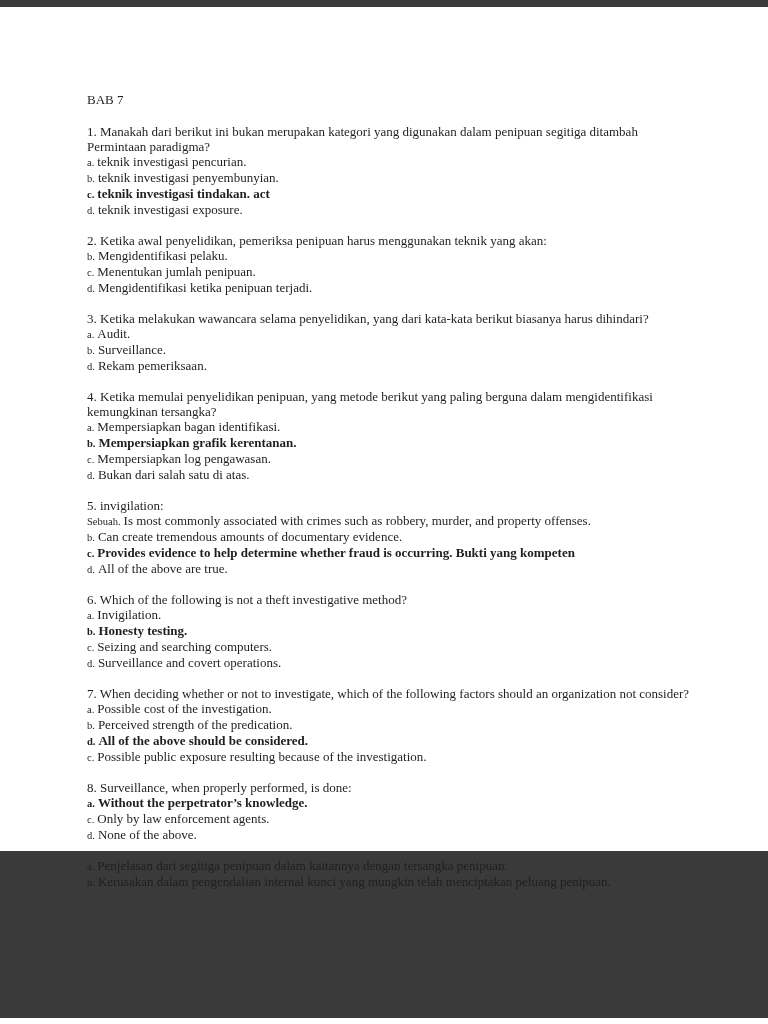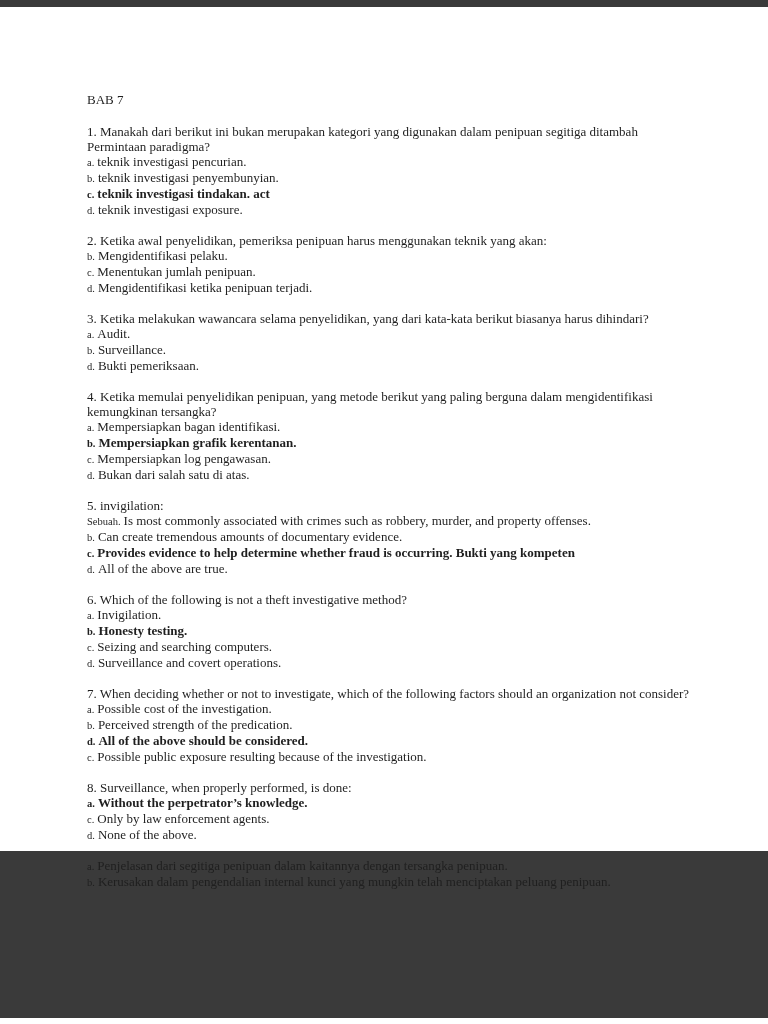--- a/index.html
+++ b/index.html
@@ -91,21 +91,21 @@
         <div class="question-block">
           <div class="question-text">2. Ketika awal penyelidikan, pemeriksa penipuan harus menggunakan teknik yang akan:</div>
           <div class="option-line"><span class="option-letter">b.</span><span class="option-text">Mengidentifikasi pelaku.</span></div>
           <div class="option-line"><span class="option-letter">c.</span><span class="option-text">Menentukan jumlah penipuan.</span></div>
           <div class="option-line"><span class="option-letter">d.</span><span class="option-text">Mengidentifikasi ketika penipuan terjadi.</span></div>
         </div>
         <div class="question-block">
           <div class="question-text">3. Ketika melakukan wawancara selama penyelidikan, yang dari kata-kata berikut biasanya harus dihindari?</div>
           <div class="option-line"><span class="option-letter">a.</span><span class="option-text">Audit.</span></div>
           <div class="option-line"><span class="option-letter">b.</span><span class="option-text">Surveillance.</span></div>
-          <div class="option-line"><span class="option-letter">d.</span><span class="option-text">Bukti pemeriksaan.</span></div>
+          <div class="option-line"><span class="option-letter">d.</span><span class="option-text">Rekam pemeriksaan.</span></div>
         </div>
         <div class="question-block">
           <div class="question-text">4. Ketika memulai penyelidikan penipuan, yang metode berikut yang paling berguna dalam mengidentifikasi
 kemungkinan tersangka?</div>
           <div class="option-line"><span class="option-letter">a.</span><span class="option-text">Mempersiapkan bagan identifikasi.</span></div>
           <div class="option-line bold"><span class="option-letter">b.</span><span class="option-text">Mempersiapkan grafik kerentanan.</span></div>
           <div class="option-line"><span class="option-letter">c.</span><span class="option-text">Mempersiapkan log pengawasan.</span></div>
           <div class="option-line"><span class="option-letter">d.</span><span class="option-text">Bukan dari salah satu di atas.</span></div>
         </div>
         <div class="question-block">

